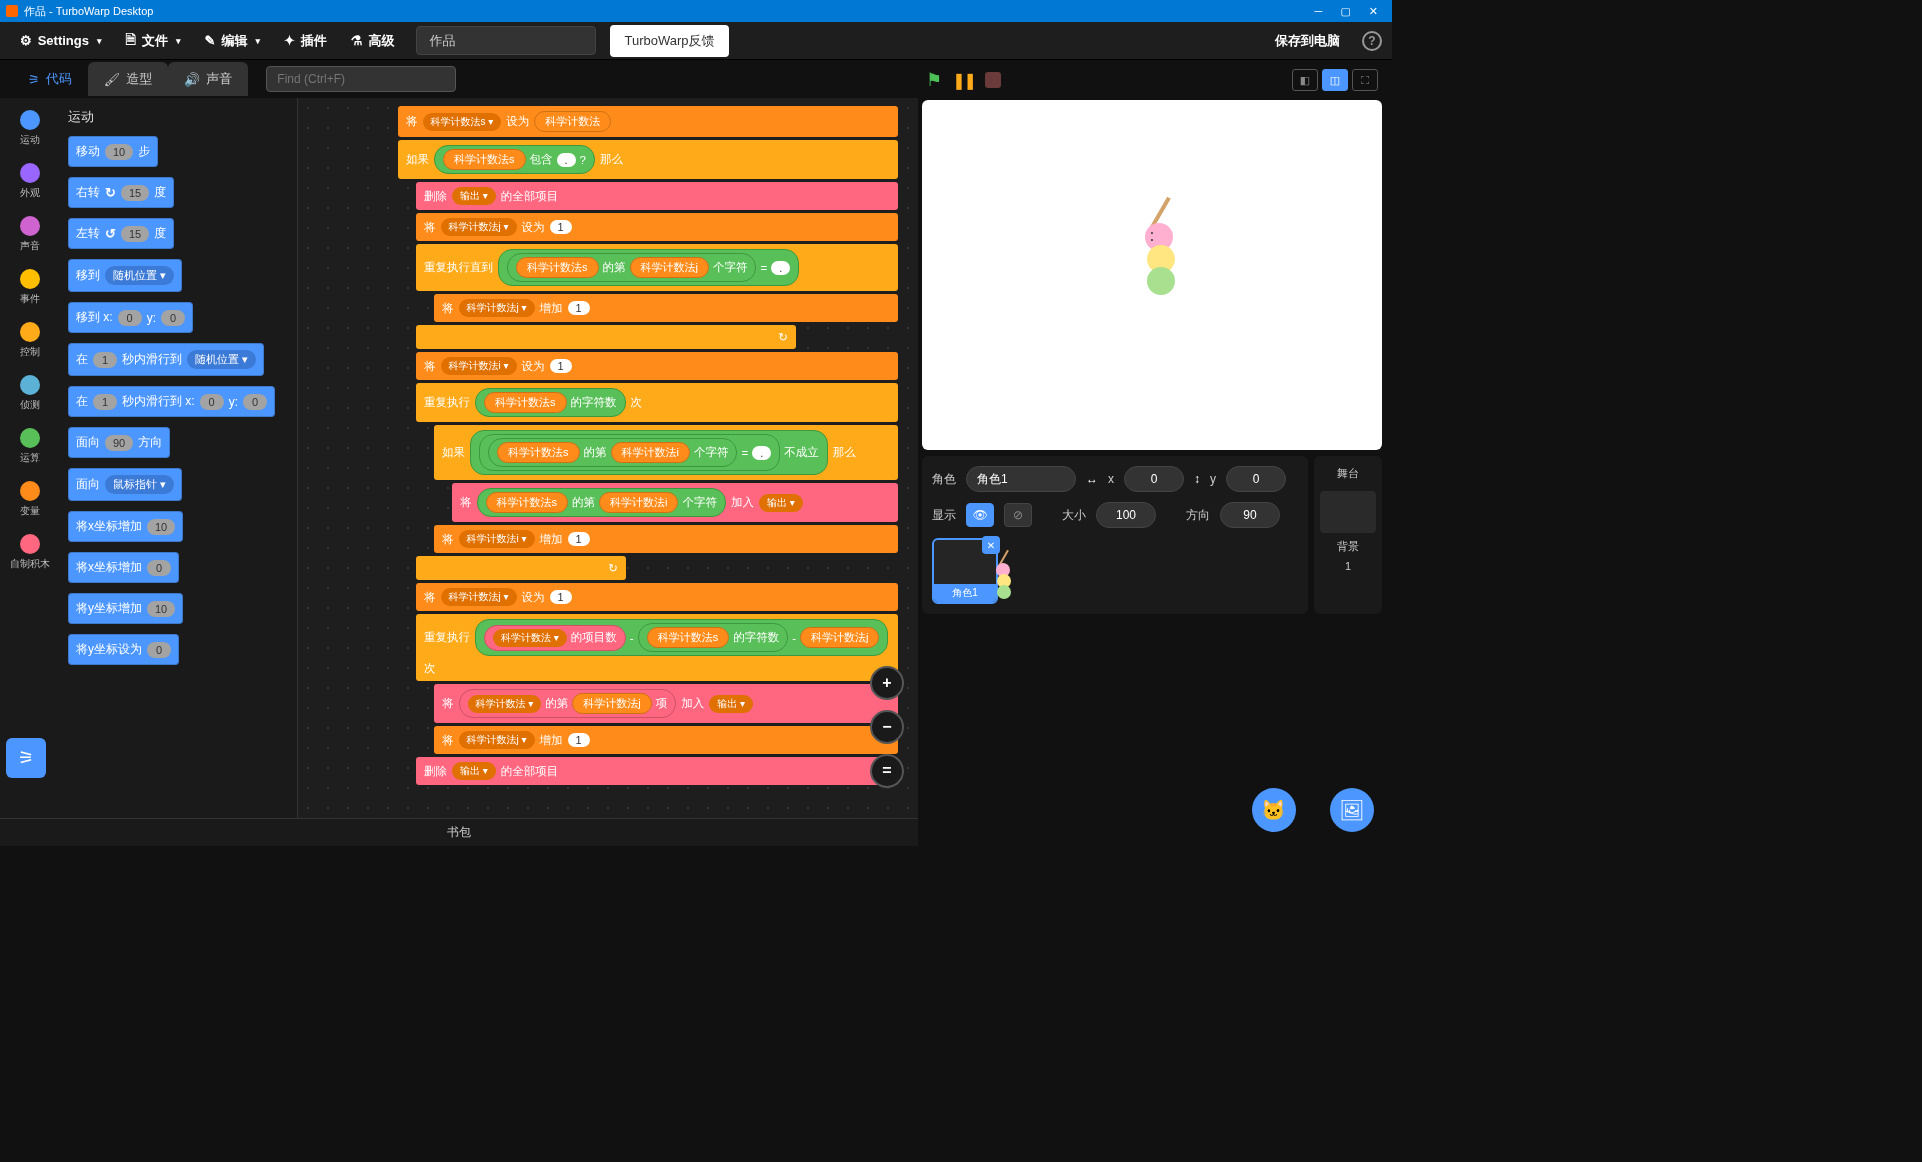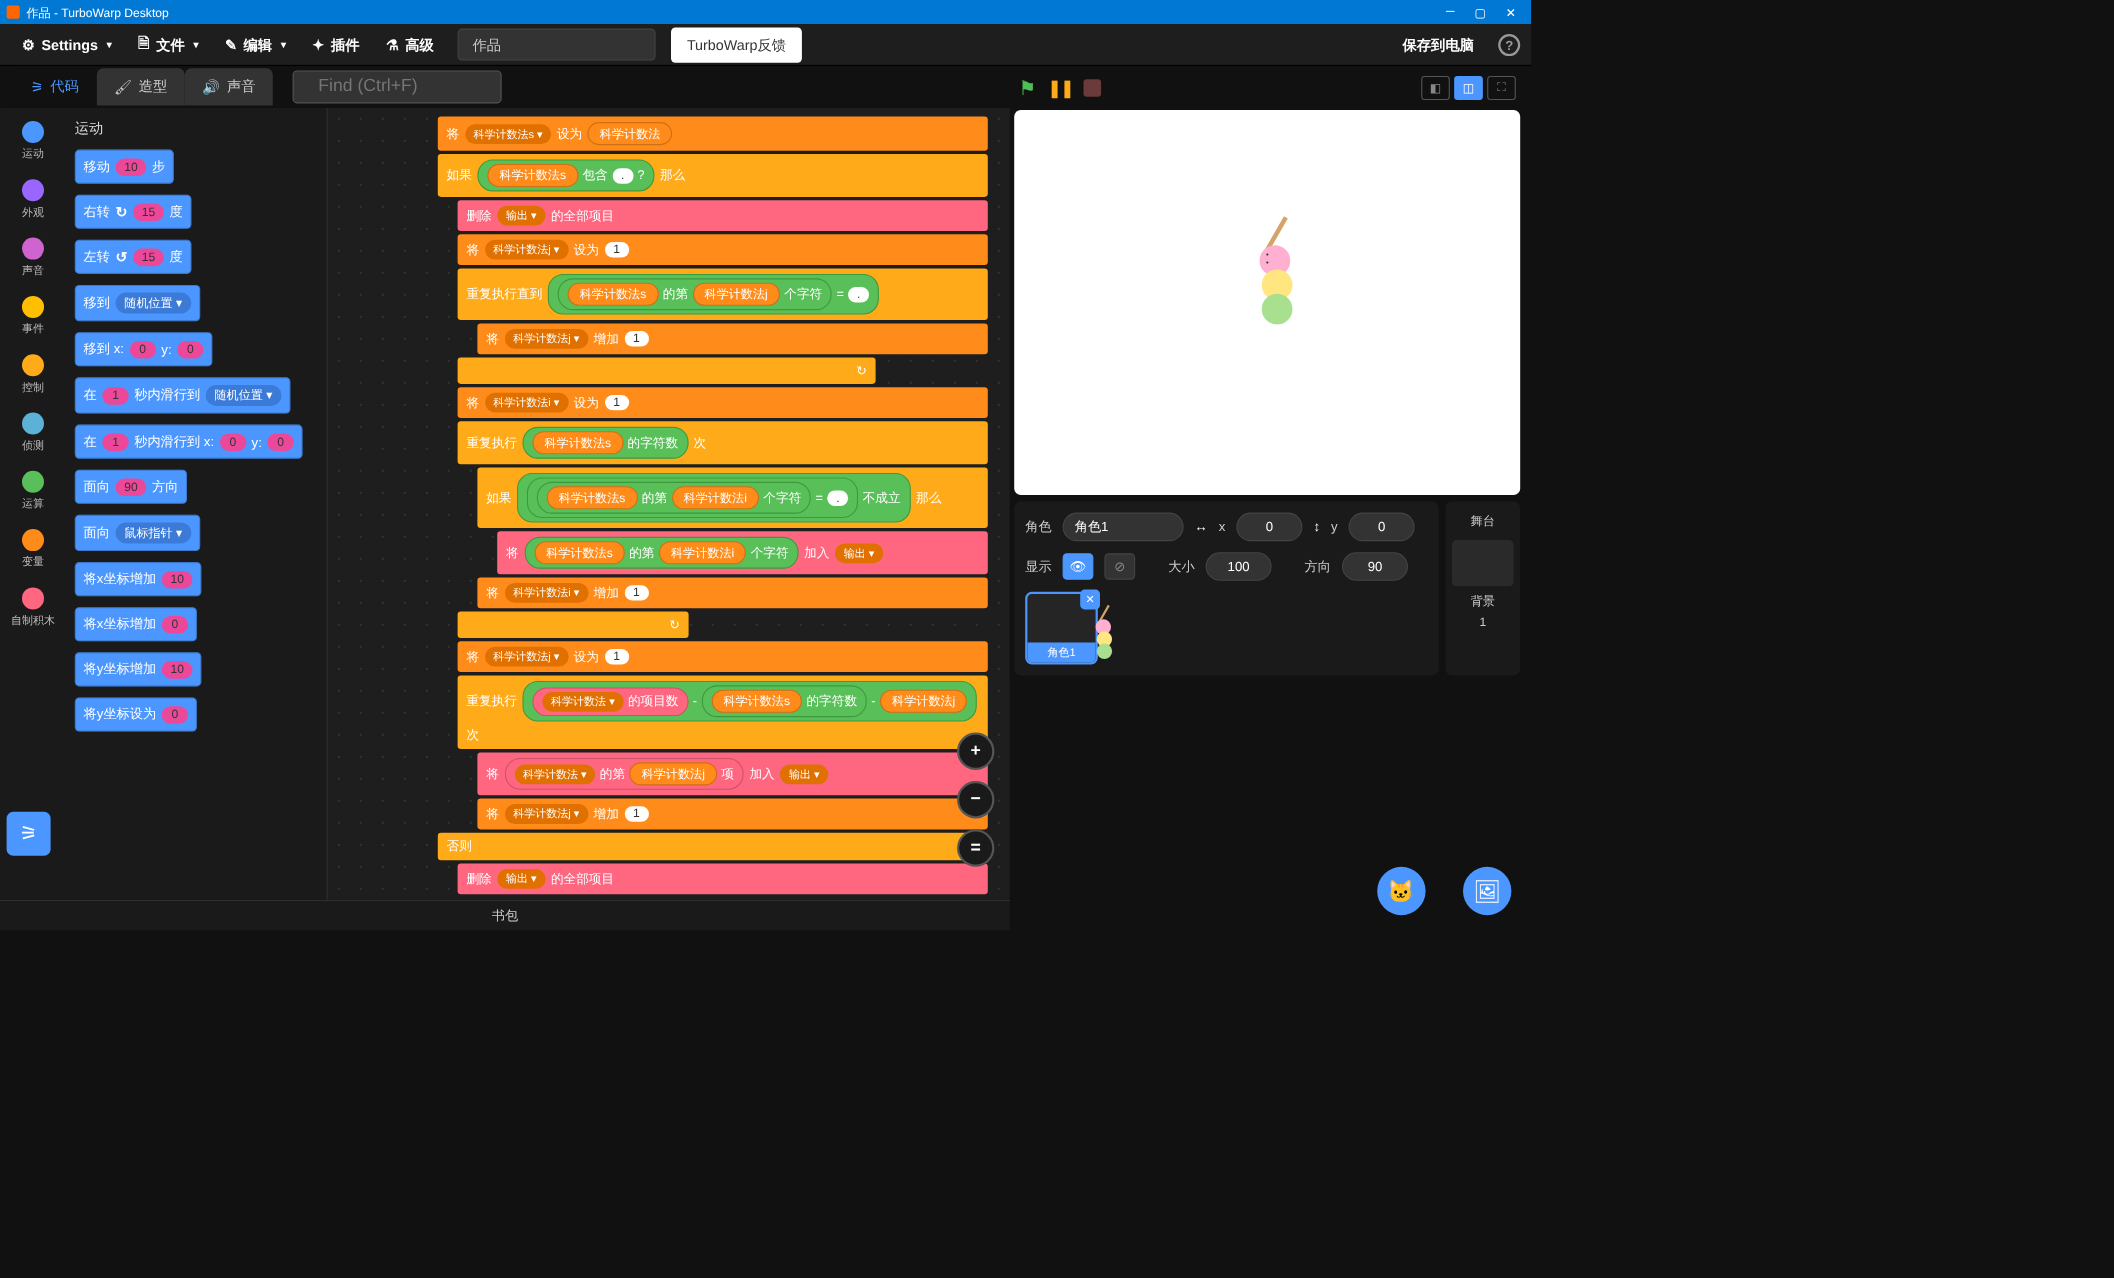--- a/index.html
+++ b/index.html
@@ -12,29 +12,29 @@
 .menu-item.dropdown::after{content:"▾";font-size:9px;margin-left:2px}
 .project-input{background:#333;border:1px solid #444;color:#ccc;padding:6px 12px;border-radius:4px;width:180px;margin-left:8px;font-size:13px}
 .feedback-btn{background:#fff;color:#333;padding:7px 14px;border-radius:4px;font-size:13px;font-weight:400;margin-left:10px}
 .save-btn{margin-left:auto;color:#fff;font-weight:600;padding:6px 10px}
 .help-icon{width:20px;height:20px;border:2px solid #999;border-radius:50%;display:flex;align-items:center;justify-content:center;color:#999;font-size:12px;margin-left:8px;font-weight:bold}
 .main{display:flex;height:calc(100% - 60px)}
 .left-col{width:918px;display:flex;flex-direction:column}
 .tabs-row{height:38px;background:#111;display:flex;align-items:center;padding-left:12px;gap:0}
 .tab{padding:8px 16px;background:#333;color:#ccc;border-radius:6px 6px 0 0;display:flex;align-items:center;gap:6px;font-size:13px}
 .tab.active{background:#111;color:#4c97ff}
-.find-box{background:#333;border:1px solid #555;color:#888;padding:5px 22px;border-radius:4px;margin-left:18px;width:190px;font-size:16px}
+.find-box{background:#333;border:1px solid #555;color:#888;padding:5px 10px;border-radius:4px;margin-left:18px;width:190px;font-size:12px}
 .editor-area{flex:1;display:flex;overflow:hidden;position:relative}
 .category-col{width:60px;background:#1a1a1a;display:flex;flex-direction:column;align-items:center;padding-top:12px;gap:16px}
 .cat-item{display:flex;flex-direction:column;align-items:center;gap:3px;font-size:10px;color:#bbb}
 .cat-dot{width:20px;height:20px;border-radius:50%}
 .palette-col{width:238px;background:#1a1a1a;padding:10px 8px;overflow-y:hidden;border-right:1px solid #333;position:relative}
 .palette-title{font-size:13px;color:#ddd;margin-bottom:10px;font-weight:500}
 .block{background:#4c97ff;color:#fff;padding:7px 8px;border-radius:4px;margin-bottom:10px;display:inline-flex;align-items:center;gap:5px;font-size:12px;box-shadow:0 0 0 1px rgba(0,0,0,.2) inset}
-.block .pill{background:#ec4899;color:#333;padding:2px 8px;border-radius:14px;font-size:11px;min-width:24px;text-align:center}
+.block .pill{background:#a3a3a3;color:#333;padding:2px 8px;border-radius:14px;font-size:11px;min-width:24px;text-align:center}
 .block .dd{background:#3b7ad6;padding:2px 8px;border-radius:14px;font-size:11px}
 .block .arr{font-size:13px;font-weight:bold}
 .workspace{flex:1;background:#1e1e1e;background-image:radial-gradient(circle,#333 1px,transparent 1px);background-size:20px 20px;position:relative;overflow:hidden}
 .ws-blocks{position:absolute;left:100px;top:8px;width:500px}
 .wb{color:#fff;font-size:11.5px;margin-bottom:3px;padding:5px 8px;border-radius:3px;display:flex;align-items:center;gap:5px;flex-wrap:wrap;white-space:nowrap}
 .wb.orange{background:#ff8c1a}
 .wb.yellow{background:#ffab19}
 .wb.coral{background:#ff6680}
 .wb .ovar{background:#ff8c1a;border:1px solid #cf7015;padding:2px 10px;border-radius:14px;font-size:11px}
 .wb .green{background:#59c059;border:1px solid #3d993d;padding:3px 8px;border-radius:14px;display:inline-flex;align-items:center;gap:4px}
@@ -384,23 +384,20 @@
               </span>
               <span>加入</span>
               <span class="dd2">输出 ▾</span>
             </div>
           <div class="wb orange indent2">
               <span>将</span>
               <span class="dd2">科学计数法j ▾</span>
               <span>增加</span>
               <span class="wpill">1</span>
             </div>
-          <div class="wb yellow">
-              <span>否则</span>
-            </div>
           <div class="wb coral indent1">
               <span>删除</span>
               <span class="dd2">输出 ▾</span>
               <span>的全部项目</span>
             </div>
         </div>
         <div class="zoom-controls">
           <div class="zoom-btn">+</div>
           <div class="zoom-btn">−</div>
           <div class="zoom-btn">=</div>

